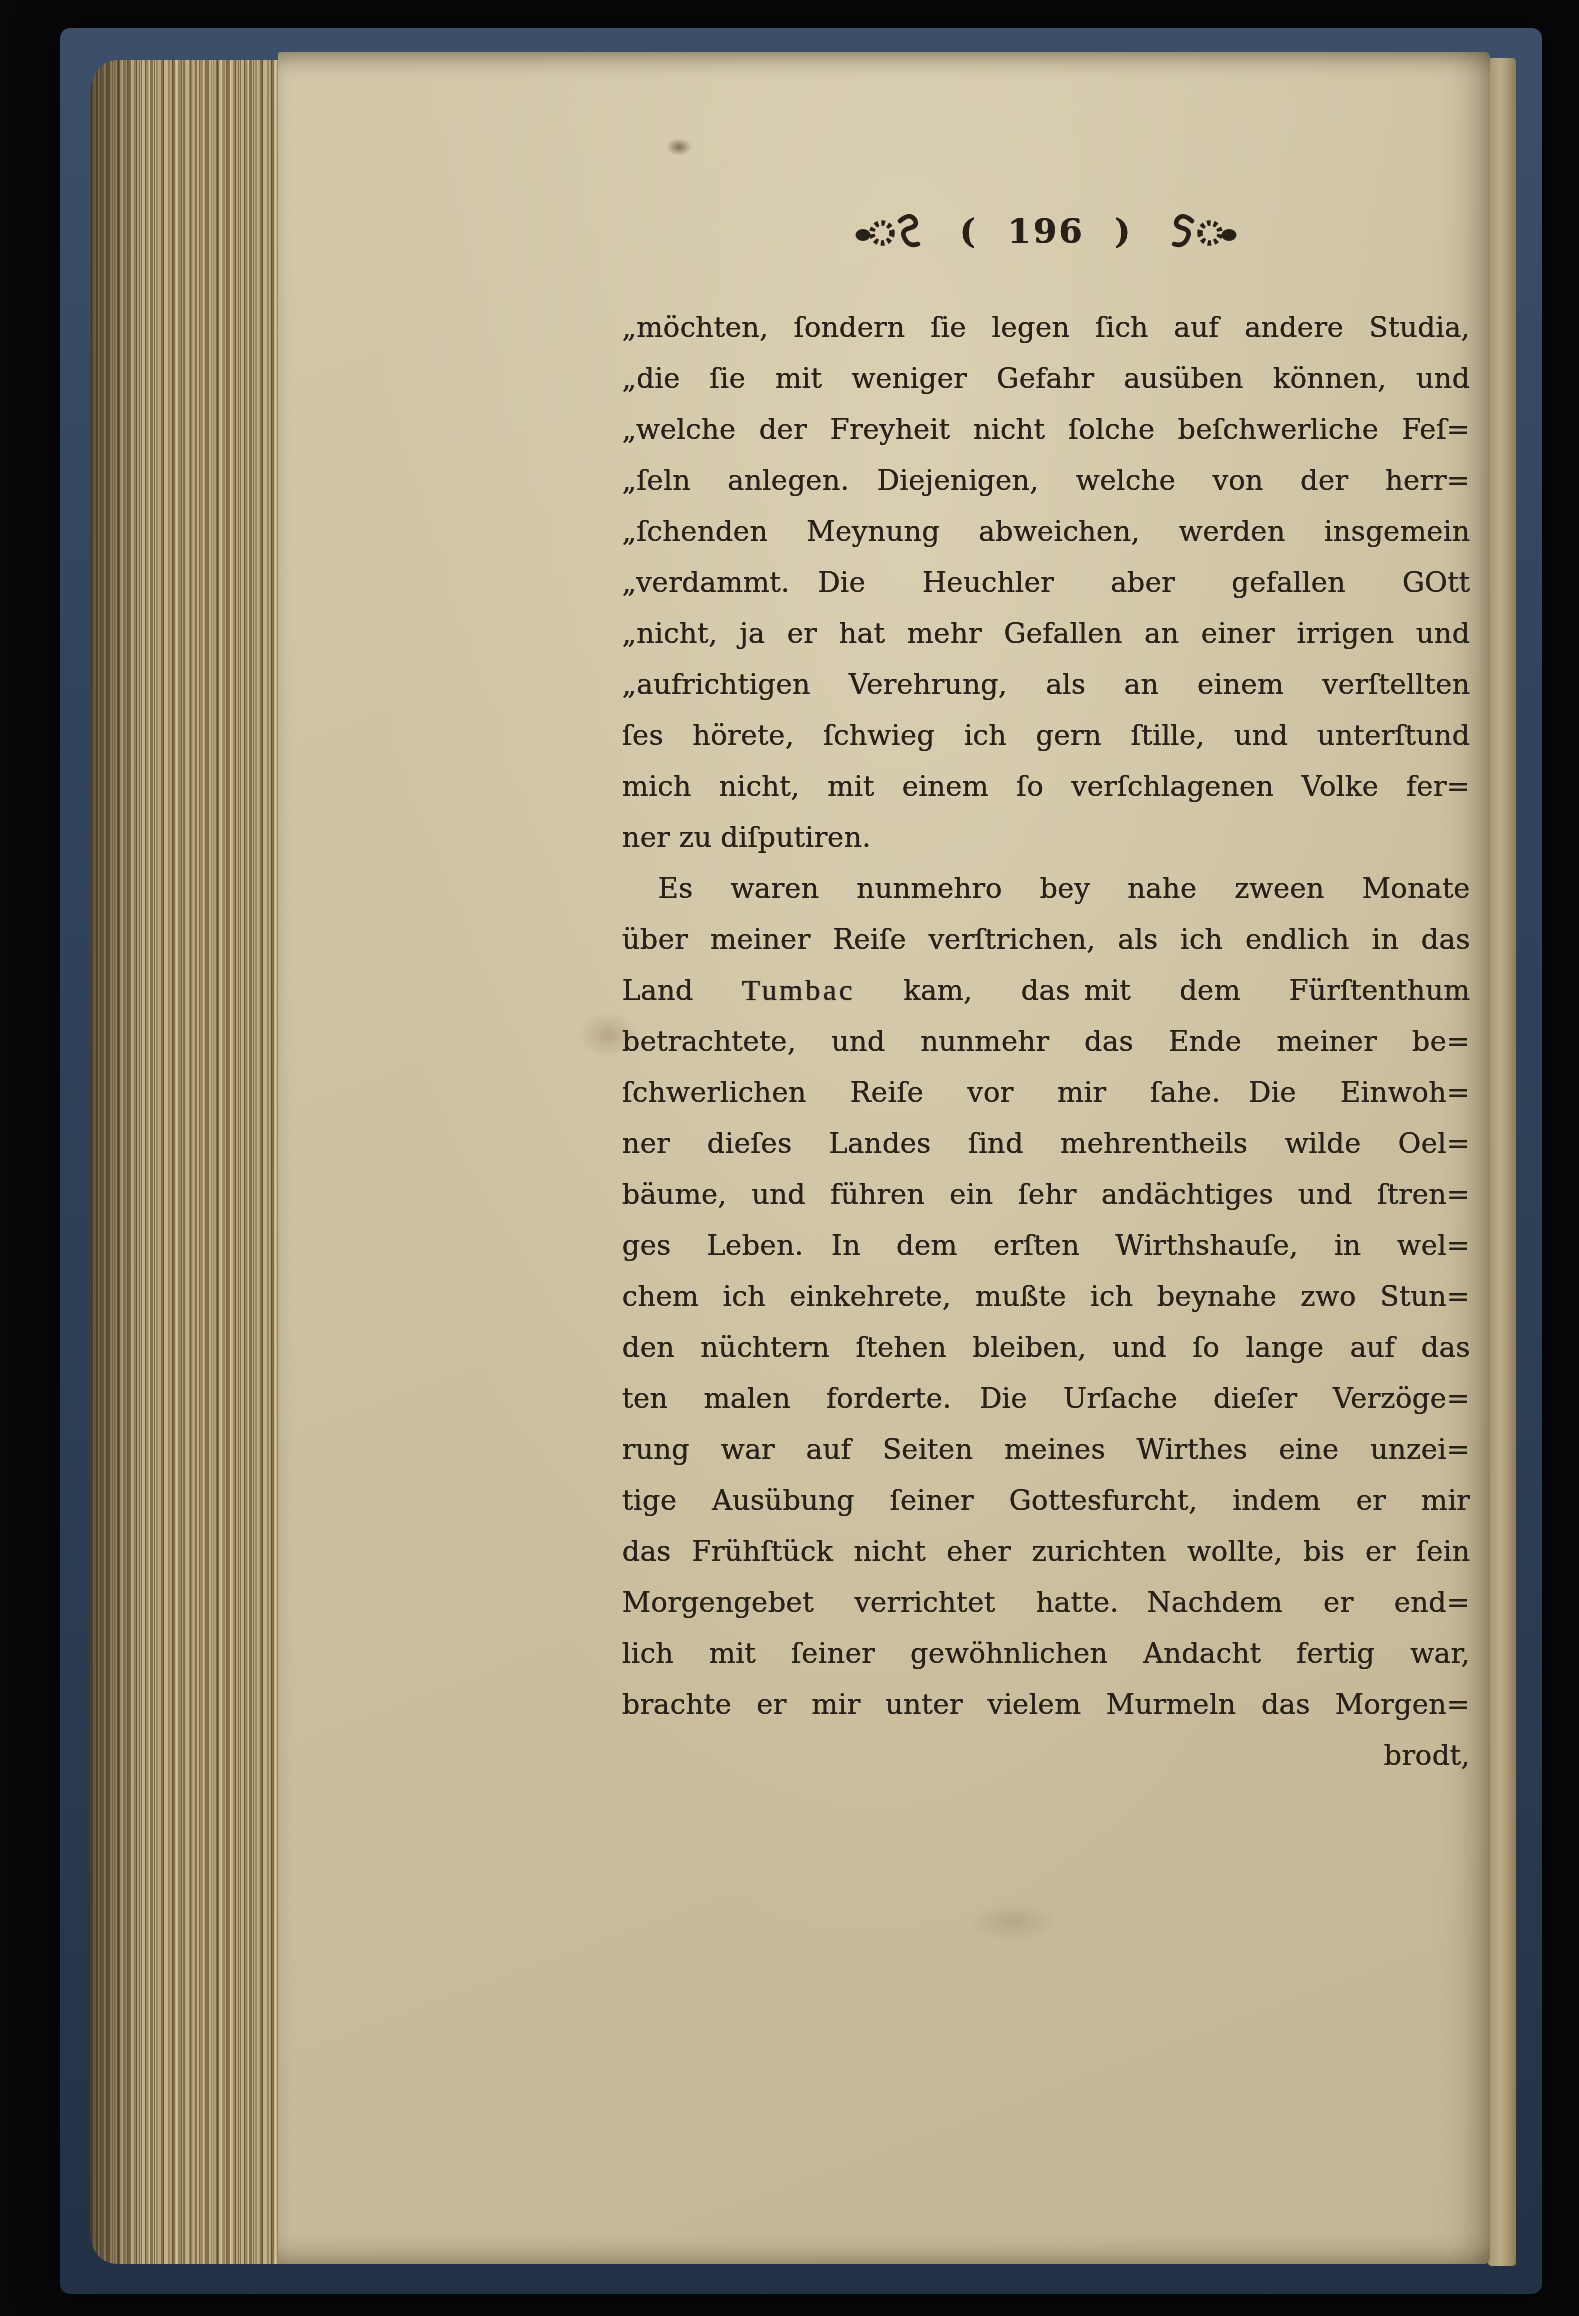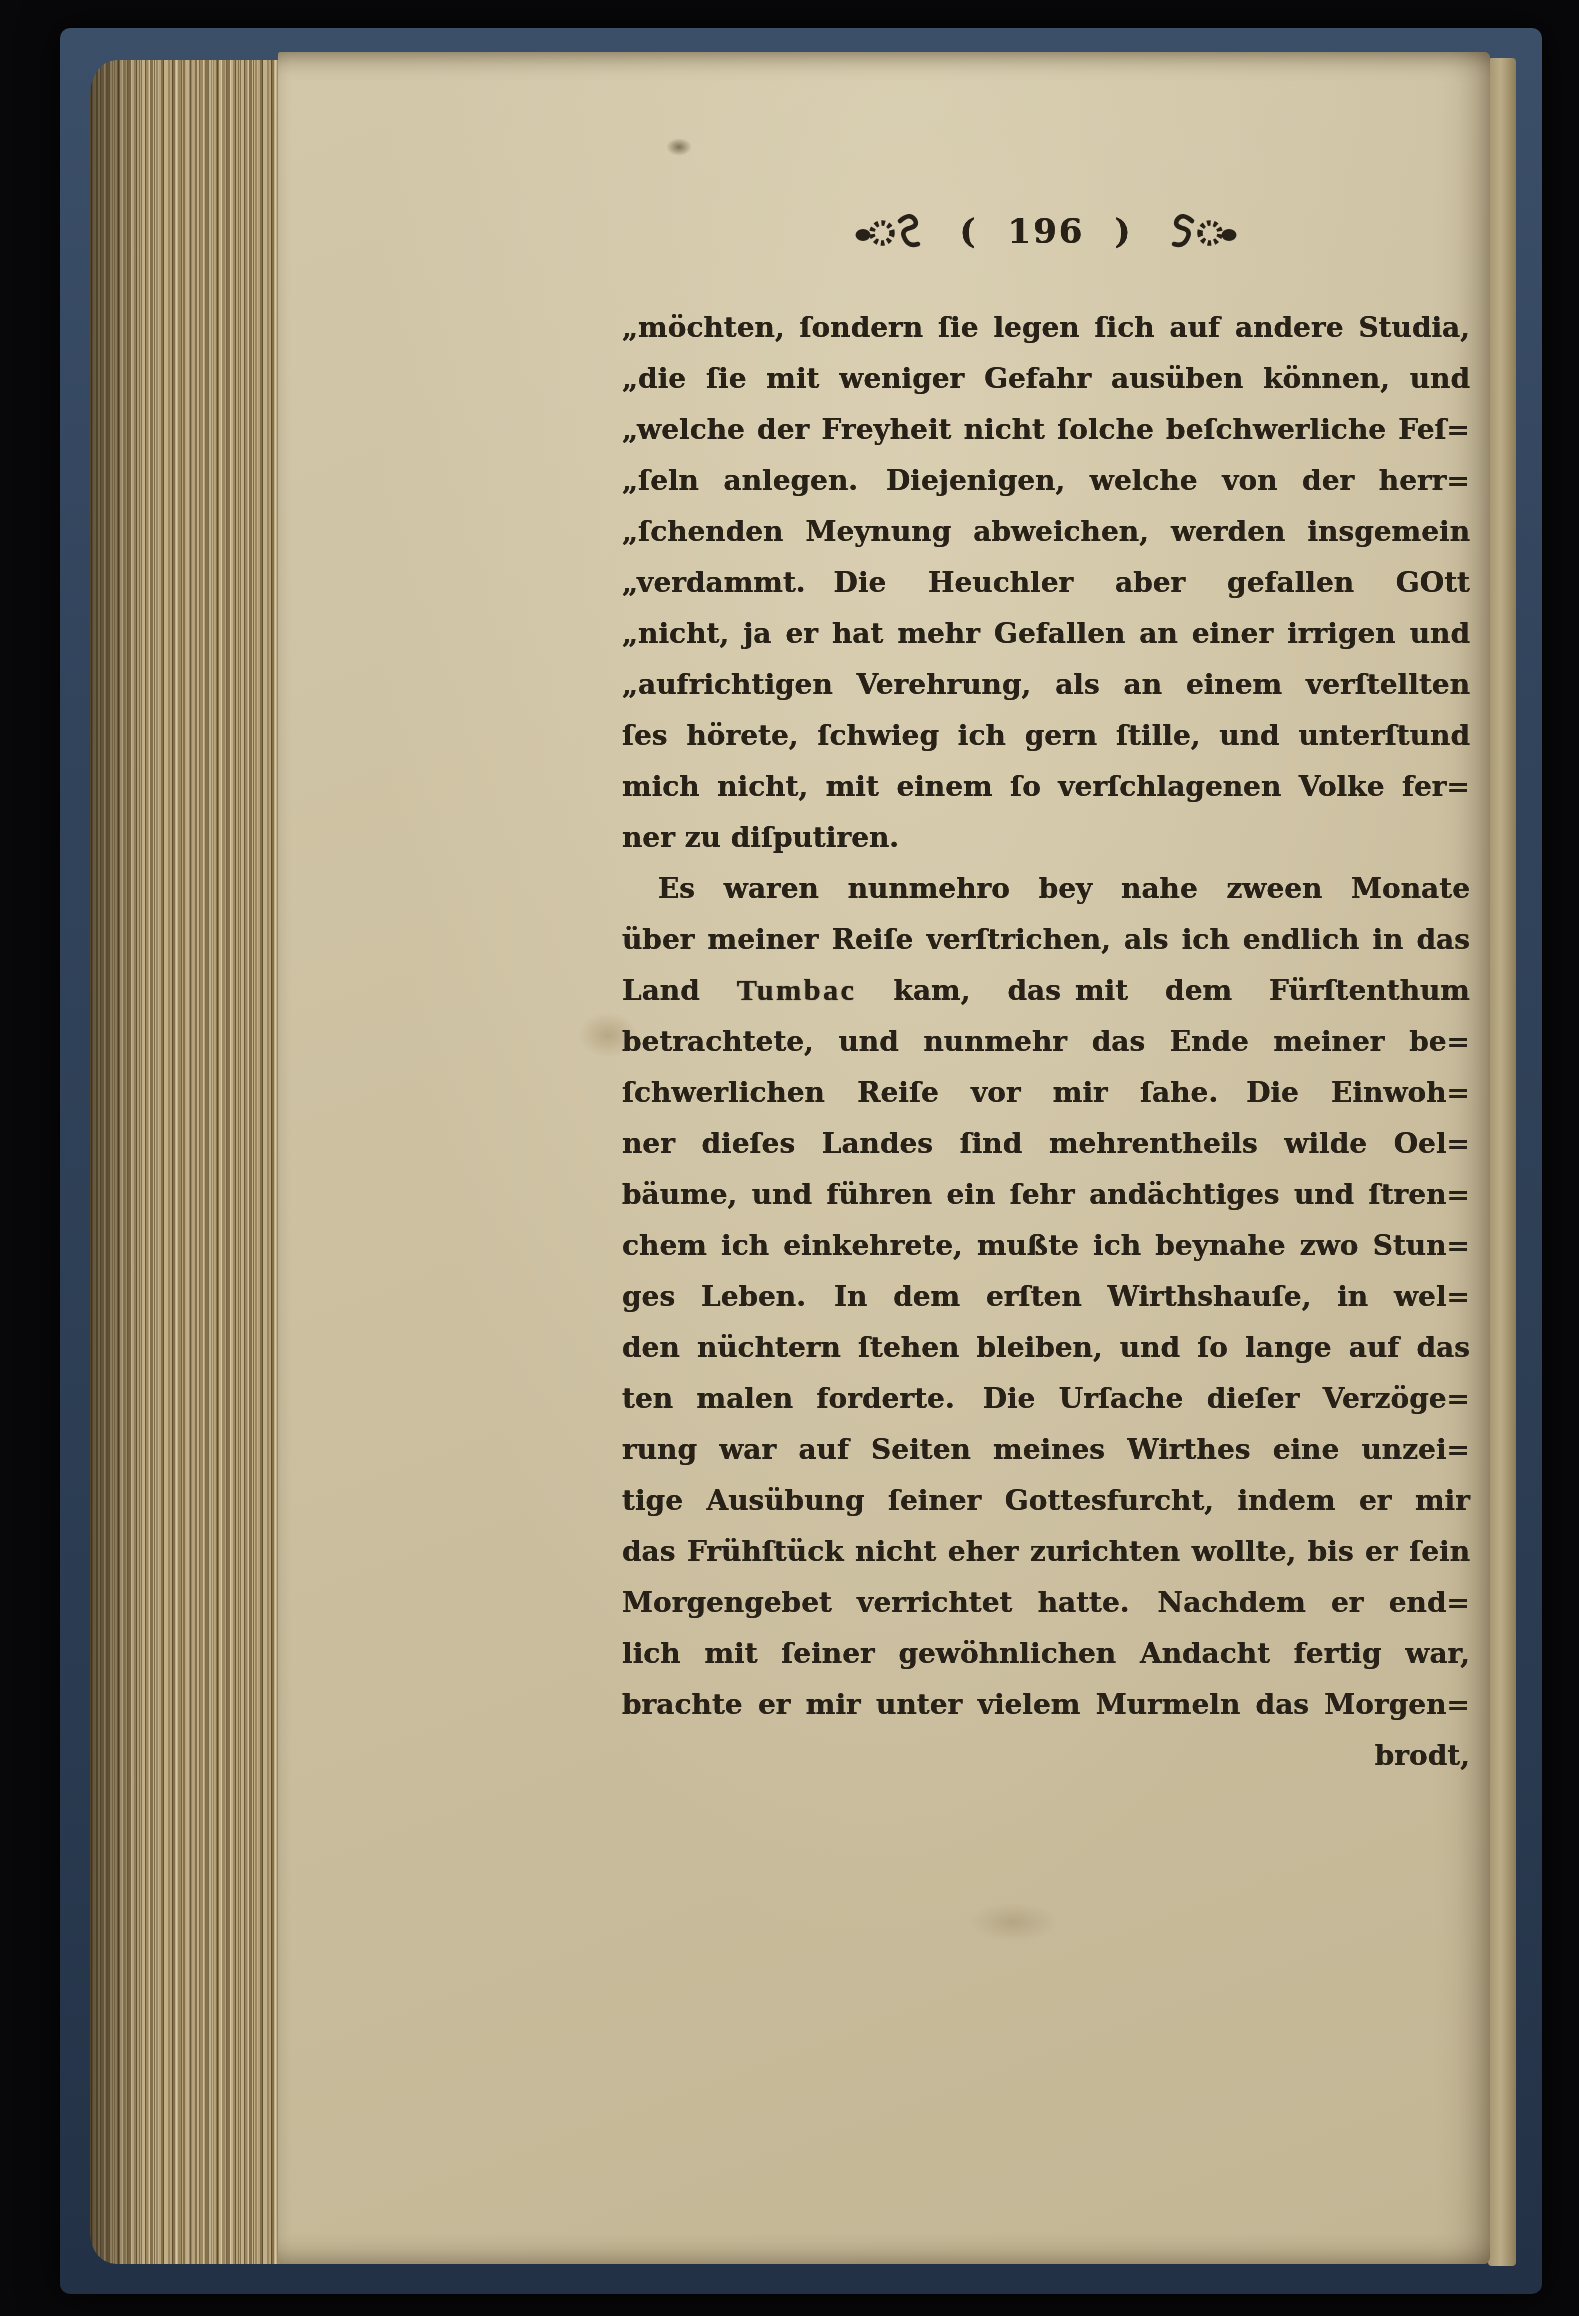--- a/index.html
+++ b/index.html
@@ -66,21 +66,21 @@
     height:62px;margin-bottom:40px;
   }
   .fleuron{display:inline-flex;align-items:center;}
   .fleuron.right svg{transform:scaleX(-1);}
   .pagenum-wrap{
     display:inline-flex;align-items:baseline;gap:30px;
     font-size:34px;font-weight:bold;letter-spacing:2px;
     text-shadow:0 0 .6px #282118;
   }
   .body-lines{
-    font-size:28px;font-weight:bold;line-height:51px;
+    font-size:28px;font-weight:normal;line-height:51px;
     text-shadow:0 0 .5px #2b241a;
   }
   .line{
     text-align:justify;text-align-last:justify;
     white-space:nowrap;
   }
   .line.align-left{text-align-last:left;}
   .line.align-right{text-align-last:right;}
   .line.indent{padding-left:36px;}
   .emph{
@@ -136,22 +136,22 @@
           <div class="line"><span>ſes hörete, ſchwieg ich gern ſtille, und unterſtund</span></div>
           <div class="line"><span>mich nicht, mit einem ſo verſchlagenen Volke fer=</span></div>
           <div class="line align-left"><span>ner zu diſputiren.</span></div>
           <div class="line indent"><span>Es waren nunmehro bey nahe zween Monate</span></div>
           <div class="line"><span>über meiner Reiſe verſtrichen, als ich endlich in das</span></div>
           <div class="line"><span>Land </span><span class="emph">Tumbac</span><span> kam, das mit dem Fürſtenthum</span></div>
           <div class="line"><span>betrachtete, und nunmehr das Ende meiner be=</span></div>
           <div class="line"><span>ſchwerlichen Reiſe vor mir ſahe. Die Einwoh=</span></div>
           <div class="line"><span>ner dieſes Landes ſind mehrentheils wilde Oel=</span></div>
           <div class="line"><span>bäume, und führen ein ſehr andächtiges und ſtren=</span></div>
+          <div class="line"><span>ges Leben. In dem erſten Wirthshauſe, in wel=</span></div>
           <div class="line"><span>chem ich einkehrete, mußte ich beynahe zwo Stun=</span></div>
-          <div class="line"><span>ges Leben. In dem erſten Wirthshauſe, in wel=</span></div>
           <div class="line"><span>den nüchtern ſtehen bleiben, und ſo lange auf das</span></div>
           <div class="line"><span>ten malen forderte. Die Urſache dieſer Verzöge=</span></div>
           <div class="line"><span>rung war auf Seiten meines Wirthes eine unzei=</span></div>
           <div class="line"><span>tige Ausübung ſeiner Gottesfurcht, indem er mir</span></div>
           <div class="line"><span>das Frühſtück nicht eher zurichten wollte, bis er ſein</span></div>
           <div class="line"><span>Morgengebet verrichtet hatte. Nachdem er end=</span></div>
           <div class="line"><span>lich mit ſeiner gewöhnlichen Andacht fertig war,</span></div>
           <div class="line"><span>brachte er mir unter vielem Murmeln das Morgen=</span></div>
           <div class="line align-right"><span>brodt,</span></div>
         </div>

